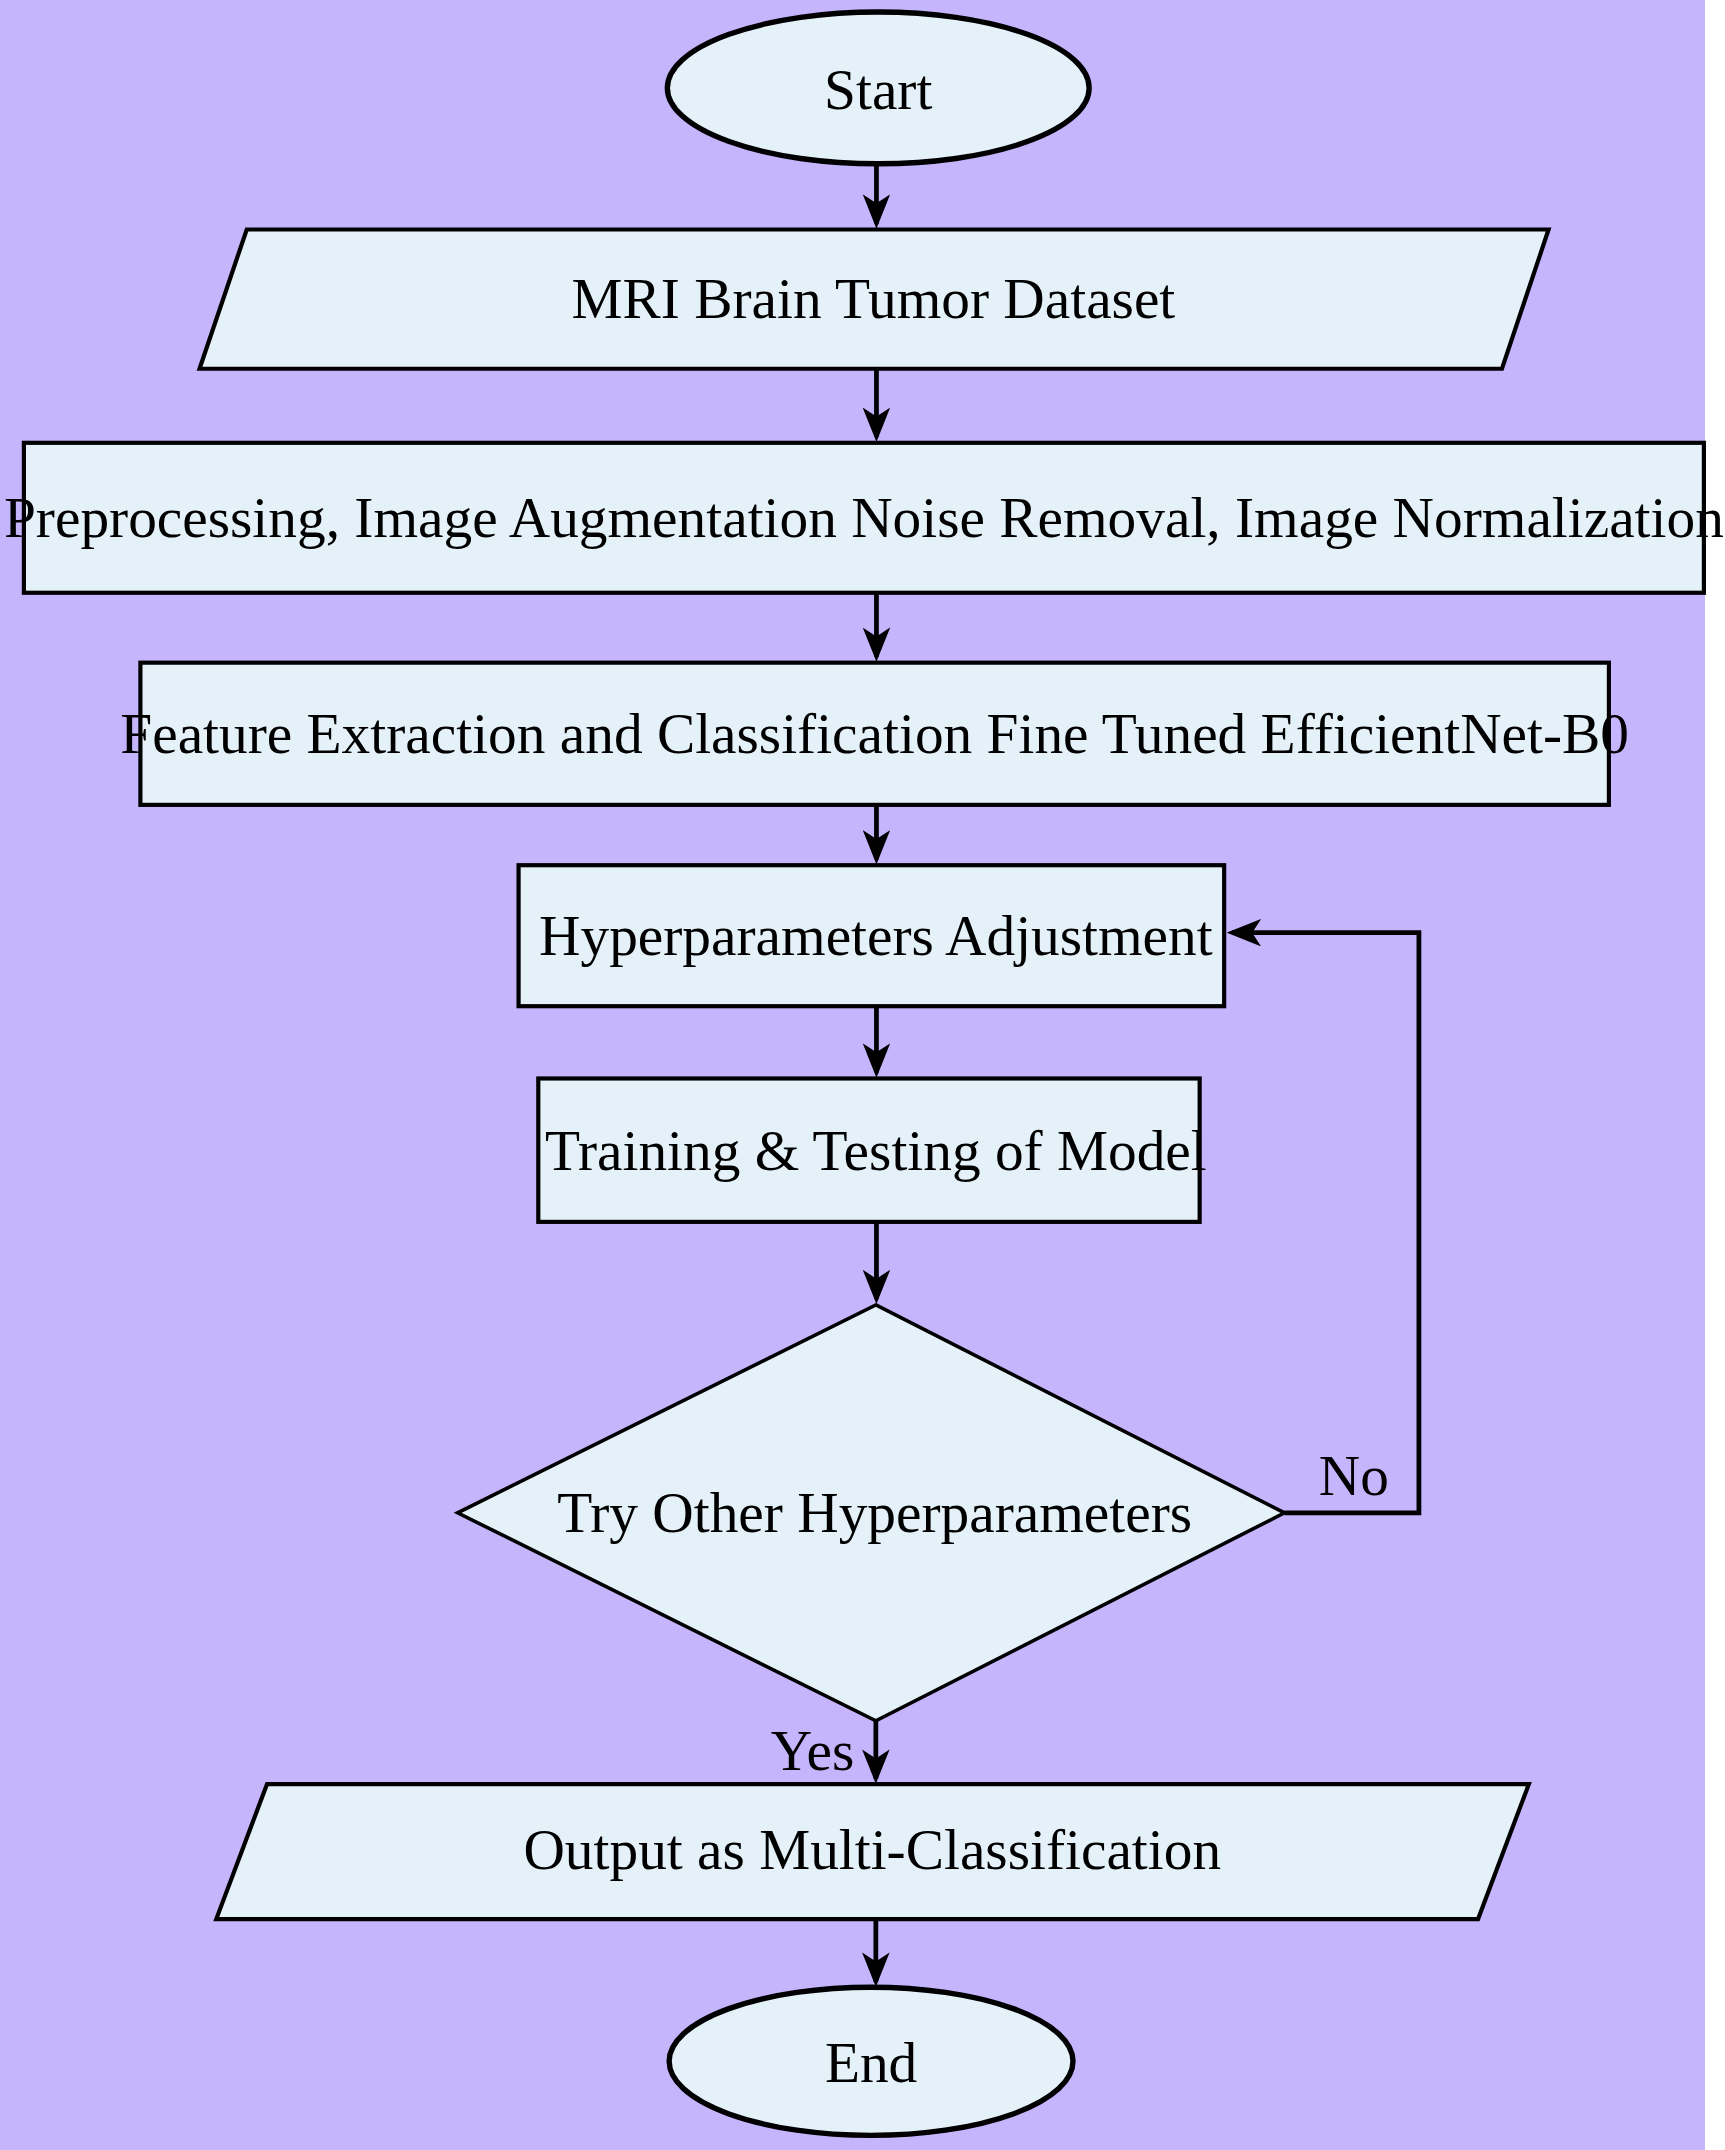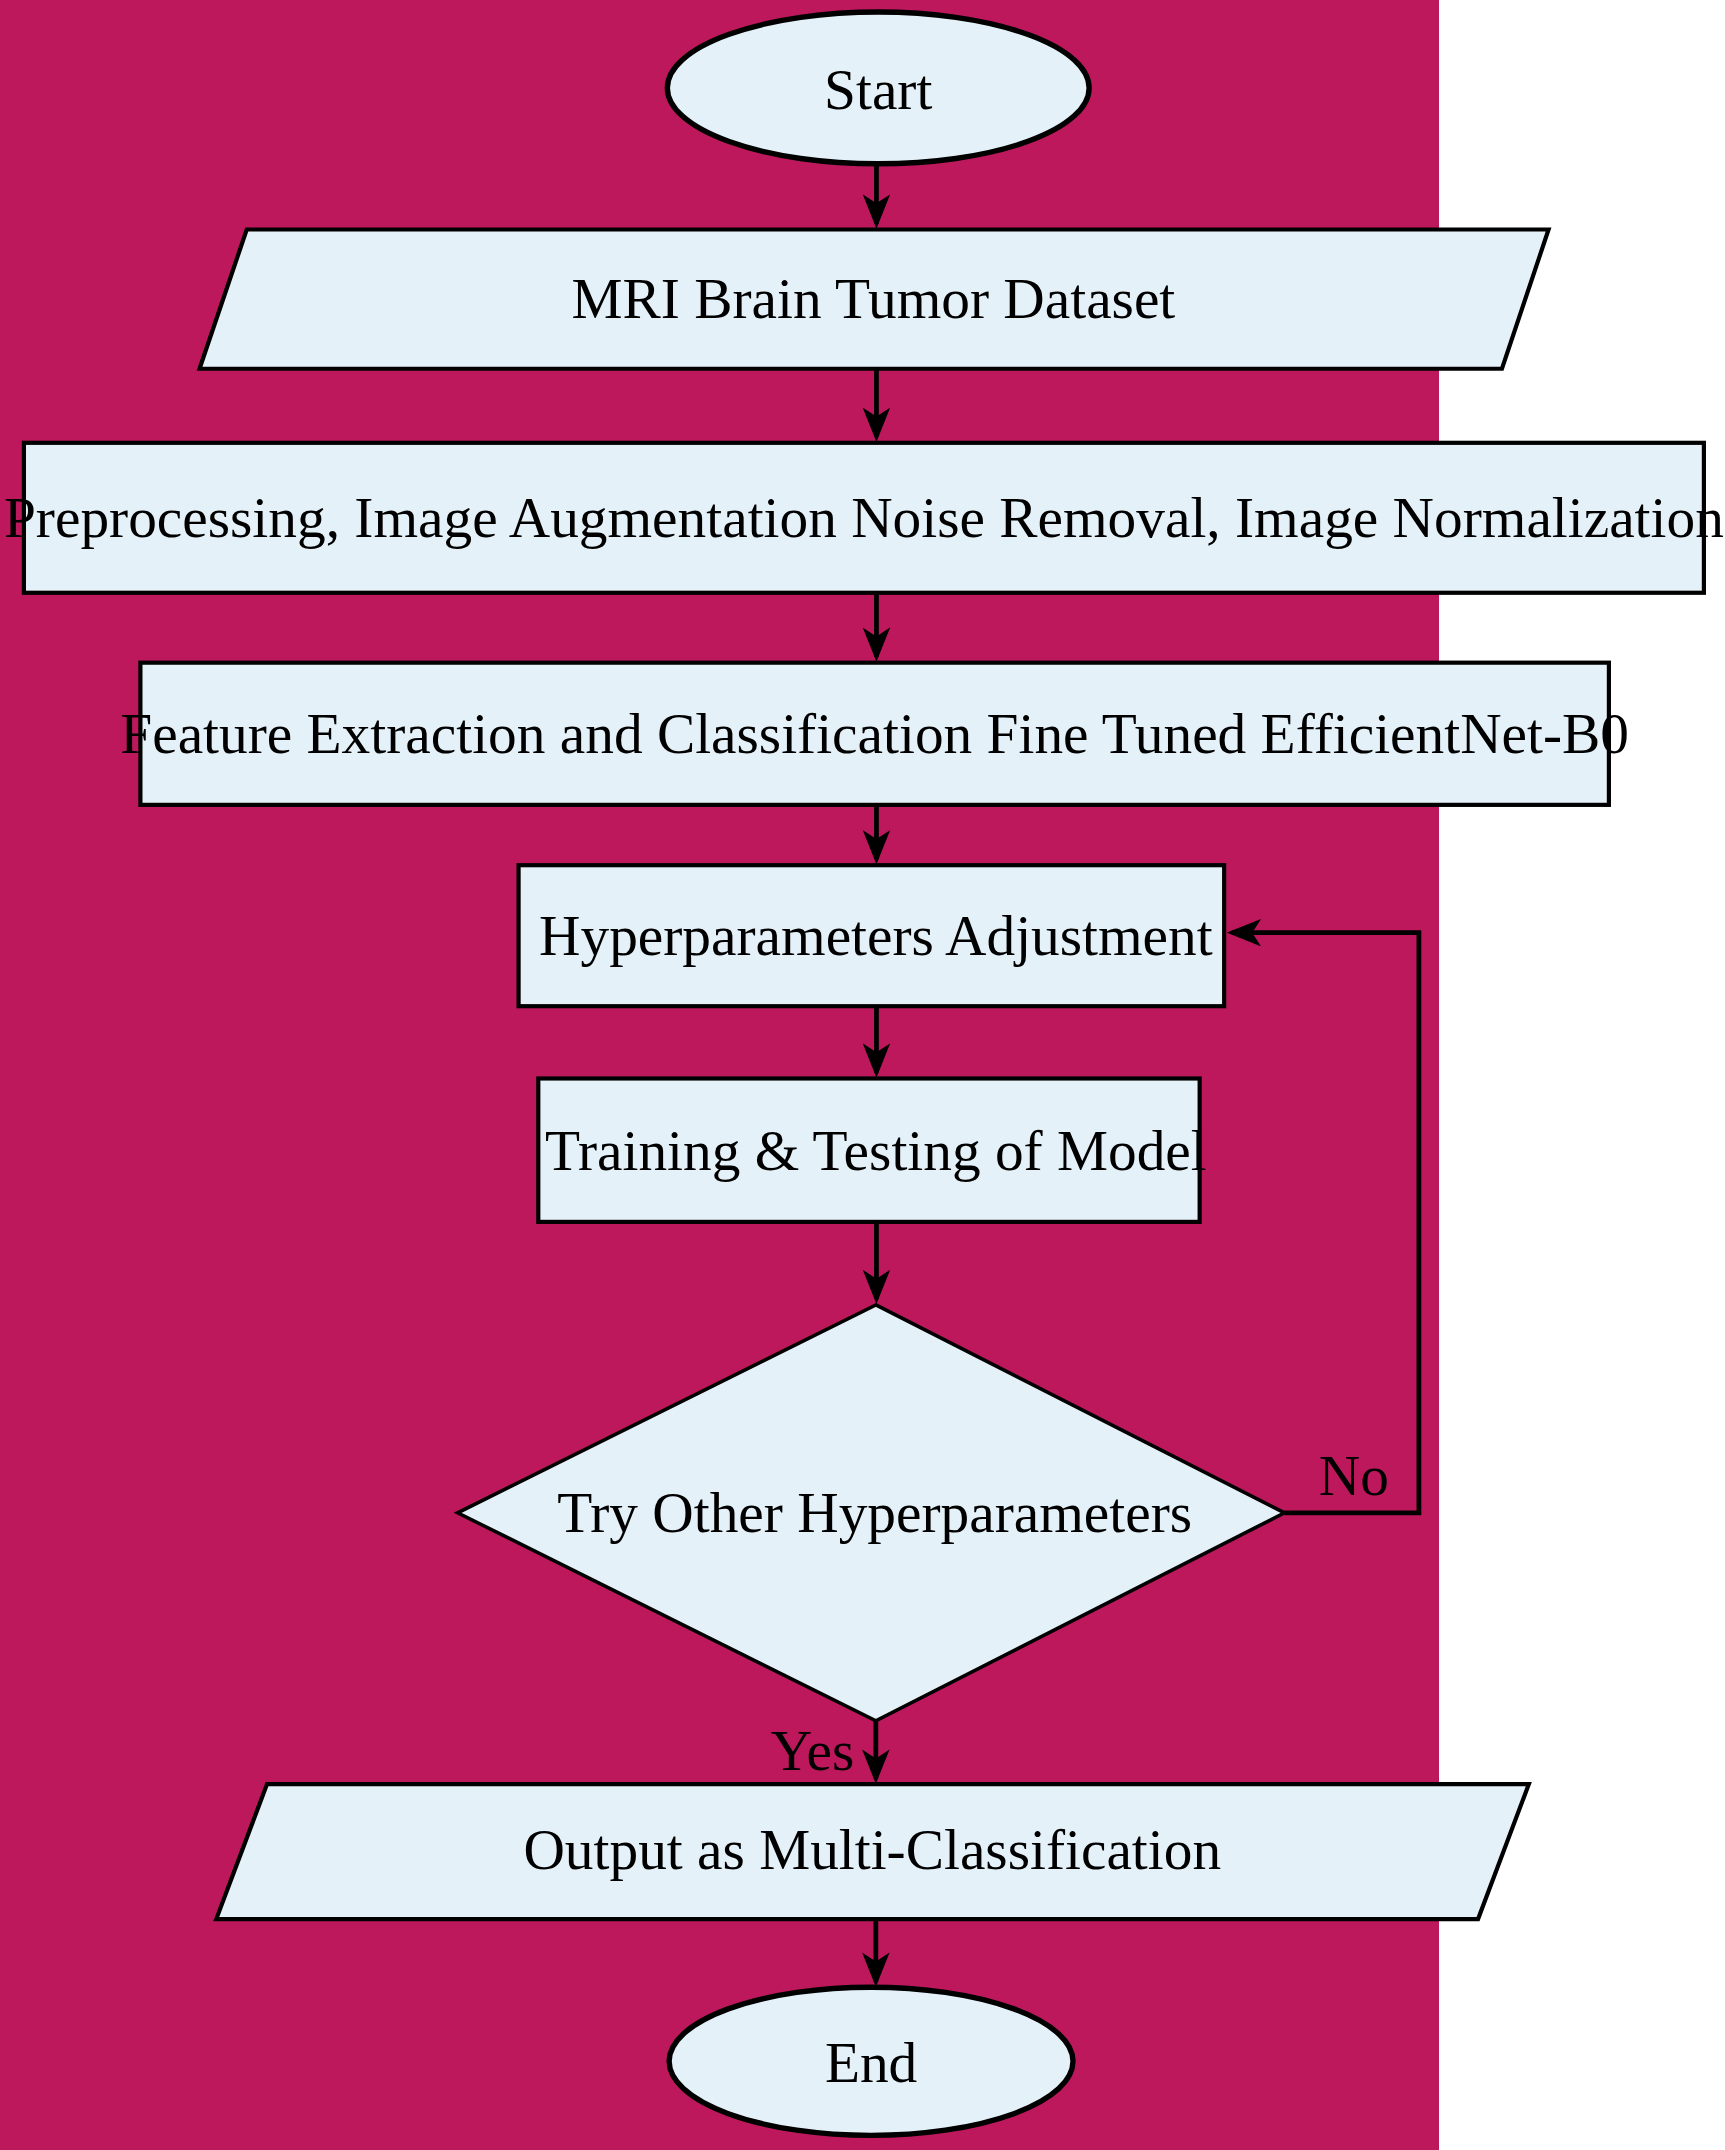--- a/index.html
+++ b/index.html
@@ -5,23 +5,23 @@
   html, body {
     margin: 0;
     padding: 0;
     width: 1726px;
     height: 2151px;
     background: #ffffff;
     overflow: hidden;
   }
   .canvas {
     position: relative;
-    width: 1439px;
+    width: 1705px;
     height: 2151px;
-    background: #be185d;
+    background: #c4b5fd;
   }
   svg { display: block; }
   .shape {
     stroke: #000000;
     stroke-width: 7;
   }
   .terminator { stroke-width: 9; }
   .decision  { stroke-width: 6; }
   .edge {
     stroke: #000000;

